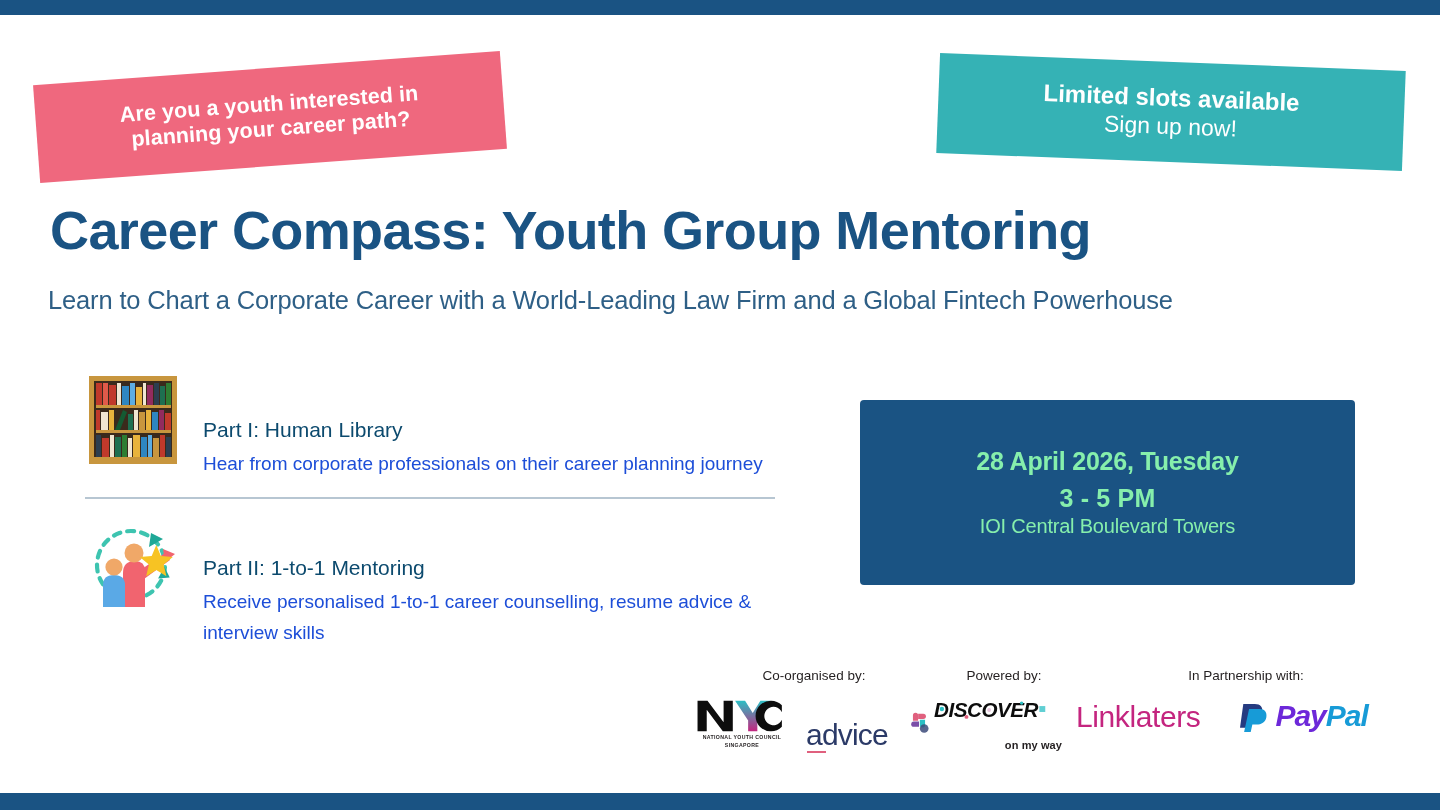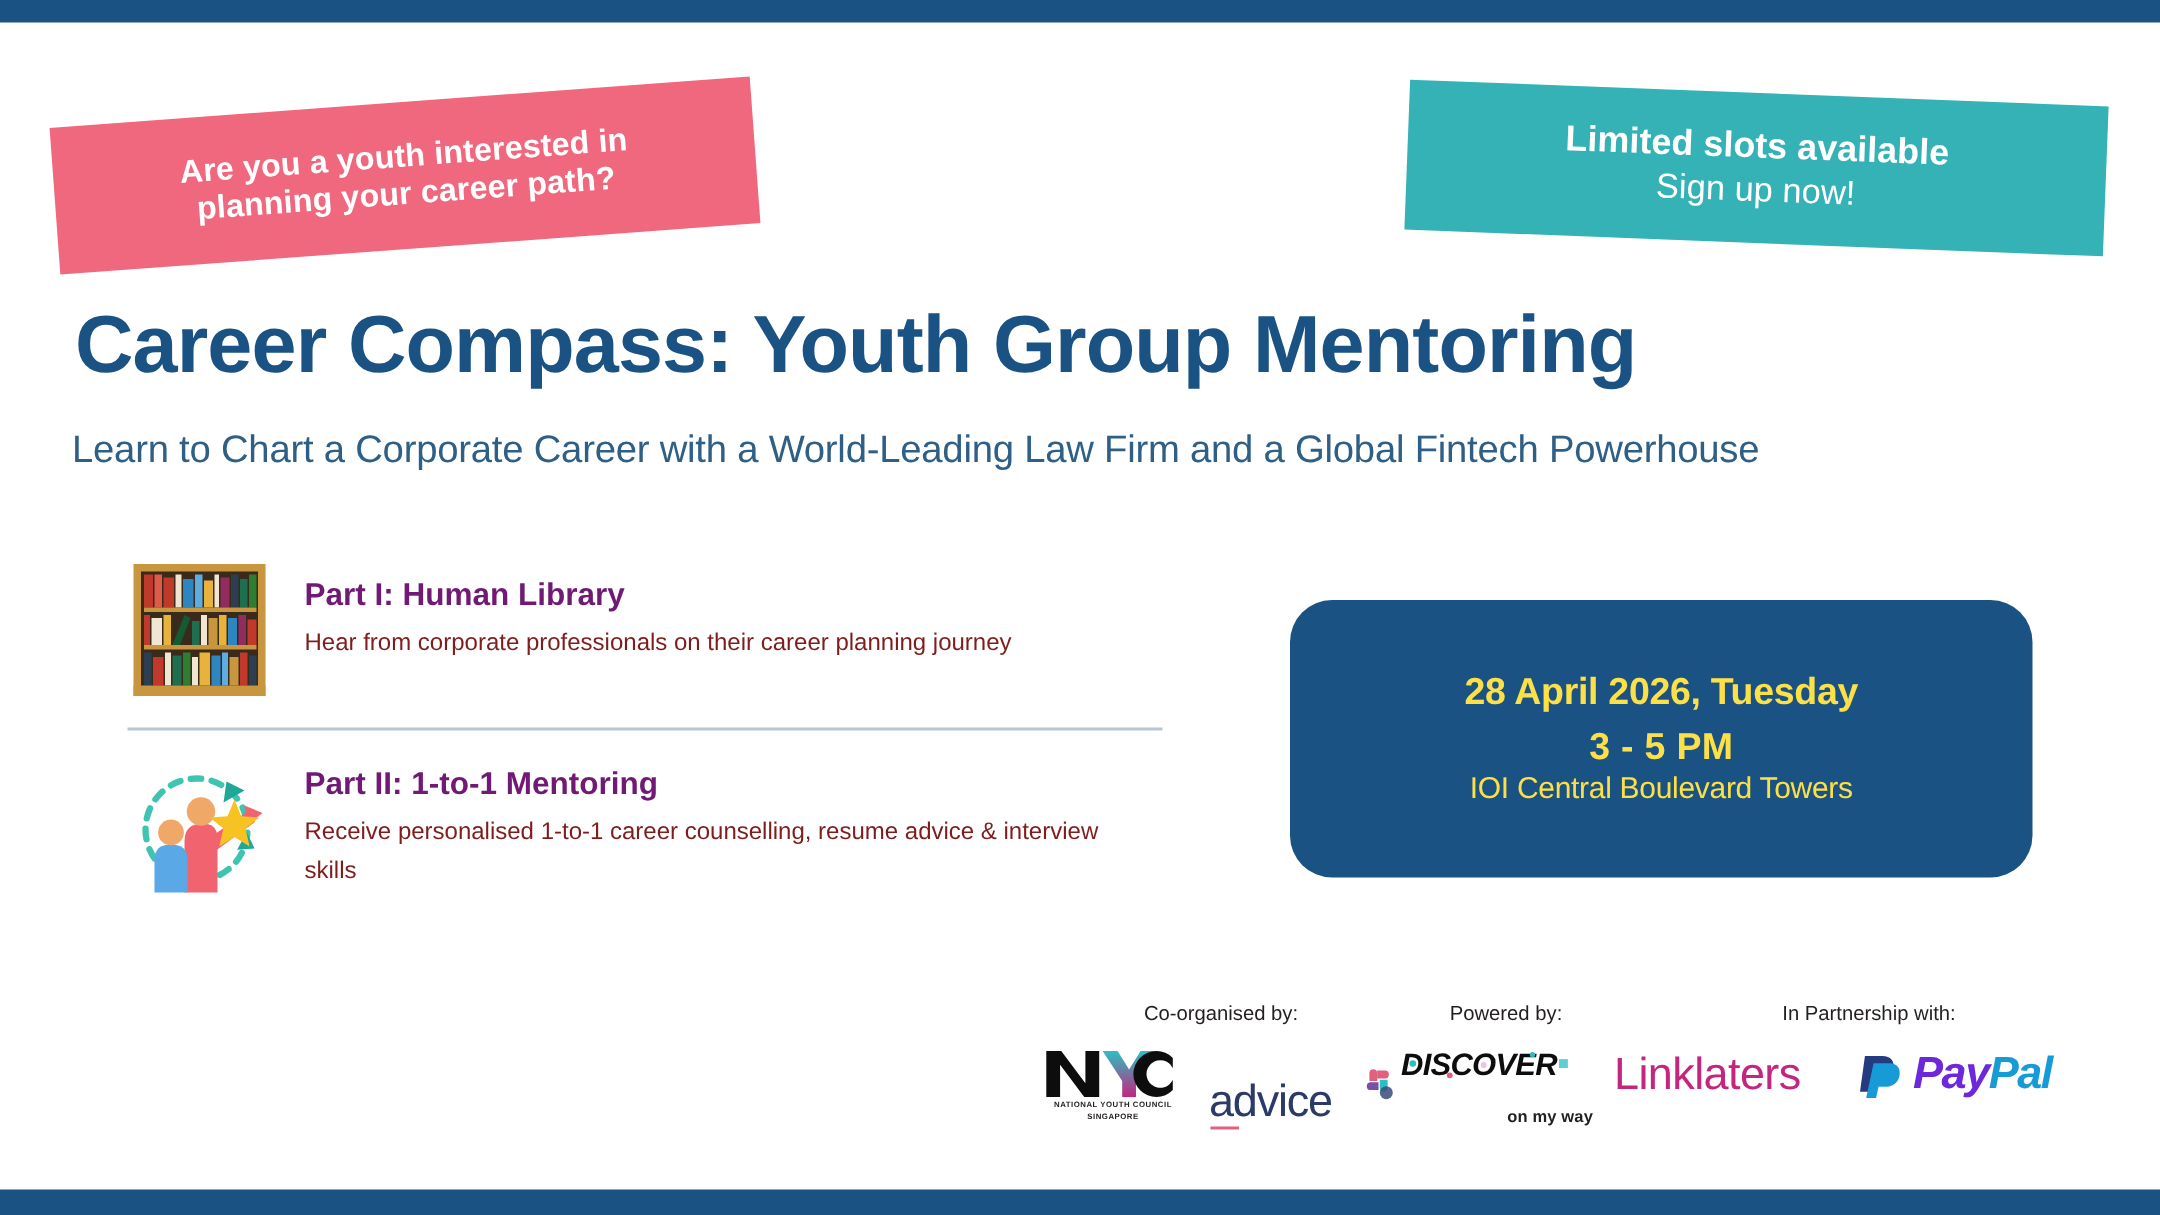--- a/index.html
+++ b/index.html
@@ -59,40 +59,40 @@
     font-size:25.5px; font-weight:400; color:#2e5f86;
     letter-spacing:-.15px; white-space:nowrap;
   }
 
   
   .parts{ position:absolute; left:85px; top:372px; width:700px; }
   .part{ display:flex; align-items:flex-start; gap:22px; }
   .part-icon{ width:96px; height:96px; flex:0 0 96px; }
   .part-body{ padding-top:13px; }
   .part-title{
-    font-size:21px; font-weight:700; color:#701a75; margin-bottom:7px;
+    font-size:21px; font-weight:400; color:#0c4a6e; margin-bottom:7px;margin-top:33px;
   }
   .part-desc{
-    font-size:16px; font-weight:400; color:#7f1d1d;
+    font-size:19px; font-weight:400; color:#1d4ed8;
     line-height:1.62; max-width:560px;
   }
   .divider{
     width:690px; height:2px; background:#b7c6d2;
     margin:17px 0 16px 0;
   }
   .part-2 .part-body{ padding-top:8px; }
 
   
   .detail-card{
     position:absolute; left:860px; top:400px;
     width:495px; height:185px;
-    background:#1a5383; border-radius:28px;
+    background:#1a5383; border-radius:4px;
     display:flex; flex-direction:column;
     align-items:center; justify-content:center;
-    color:#fde047; text-align:center;
+    color:#86efac; text-align:center;
   }
   .detail-card .d1{ font-size:25px; font-weight:700; letter-spacing:-.2px; }
   .detail-card .d2{ font-size:25px; font-weight:700; margin-top:8px; letter-spacing:.2px;}
   .detail-card .d3{ font-size:20px; font-weight:400; margin-top:2px; letter-spacing:-.2px;}
 
   
   .footer{
     position:absolute; left:676px; top:668px; width:740px; height:90px;
   }
   .fgroup{ position:absolute; }

